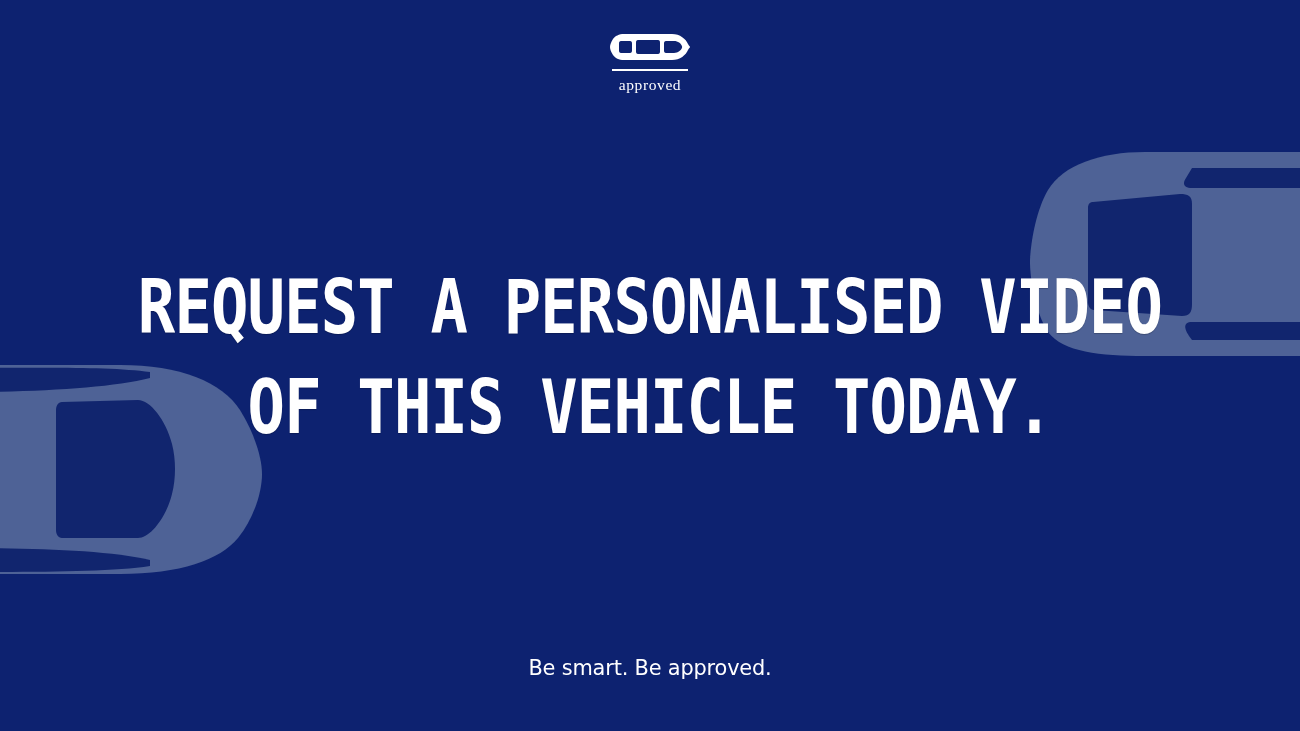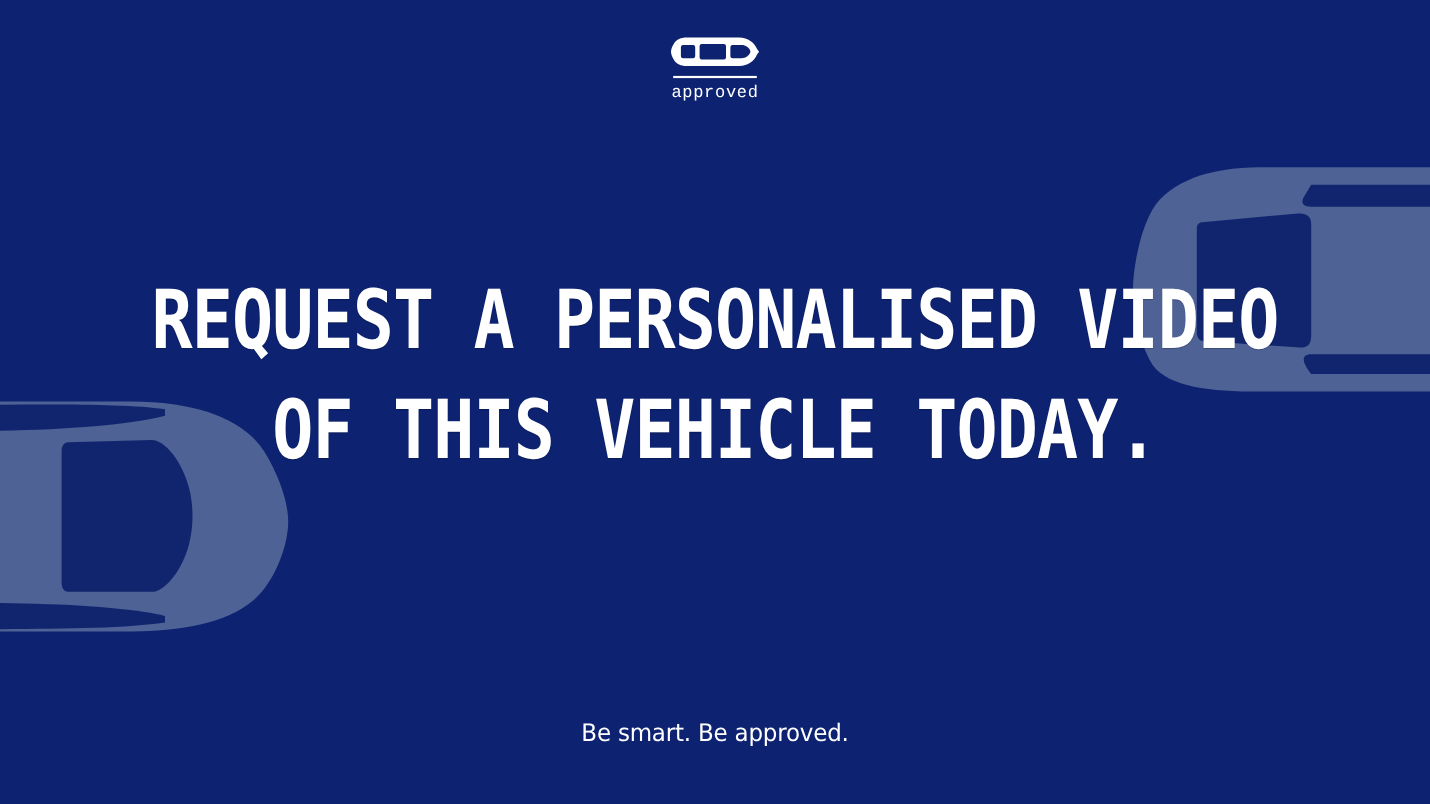--- a/index.html
+++ b/index.html
@@ -45,31 +45,31 @@
     width: 76px;
     height: 2px;
     background: #ffffff;
     margin-top: 5px;
   }
   #brand-word {
     margin-top: 6px;
     color: #ffffff;
     font-size: 15.5px;
     letter-spacing: 0.6px;
-    font-family: Liberation Mono, monospace;
+    font-family: Liberation Serif, serif;
     font-weight: 400;
     line-height: 1;
   }
 
   
   #headline {
     position: absolute;
     left: 0;
     right: 0;
-    top: 254px;
+    top: 270px;
     z-index: 5;
     text-align: center;
     color: #ffffff;
   }
   .headline-line {
     font-family: "DejaVu Sans Mono", "Liberation Mono", monospace;
     font-weight: 700;
     font-size: 72px;
     line-height: 1.0;
     letter-spacing: -1px;

